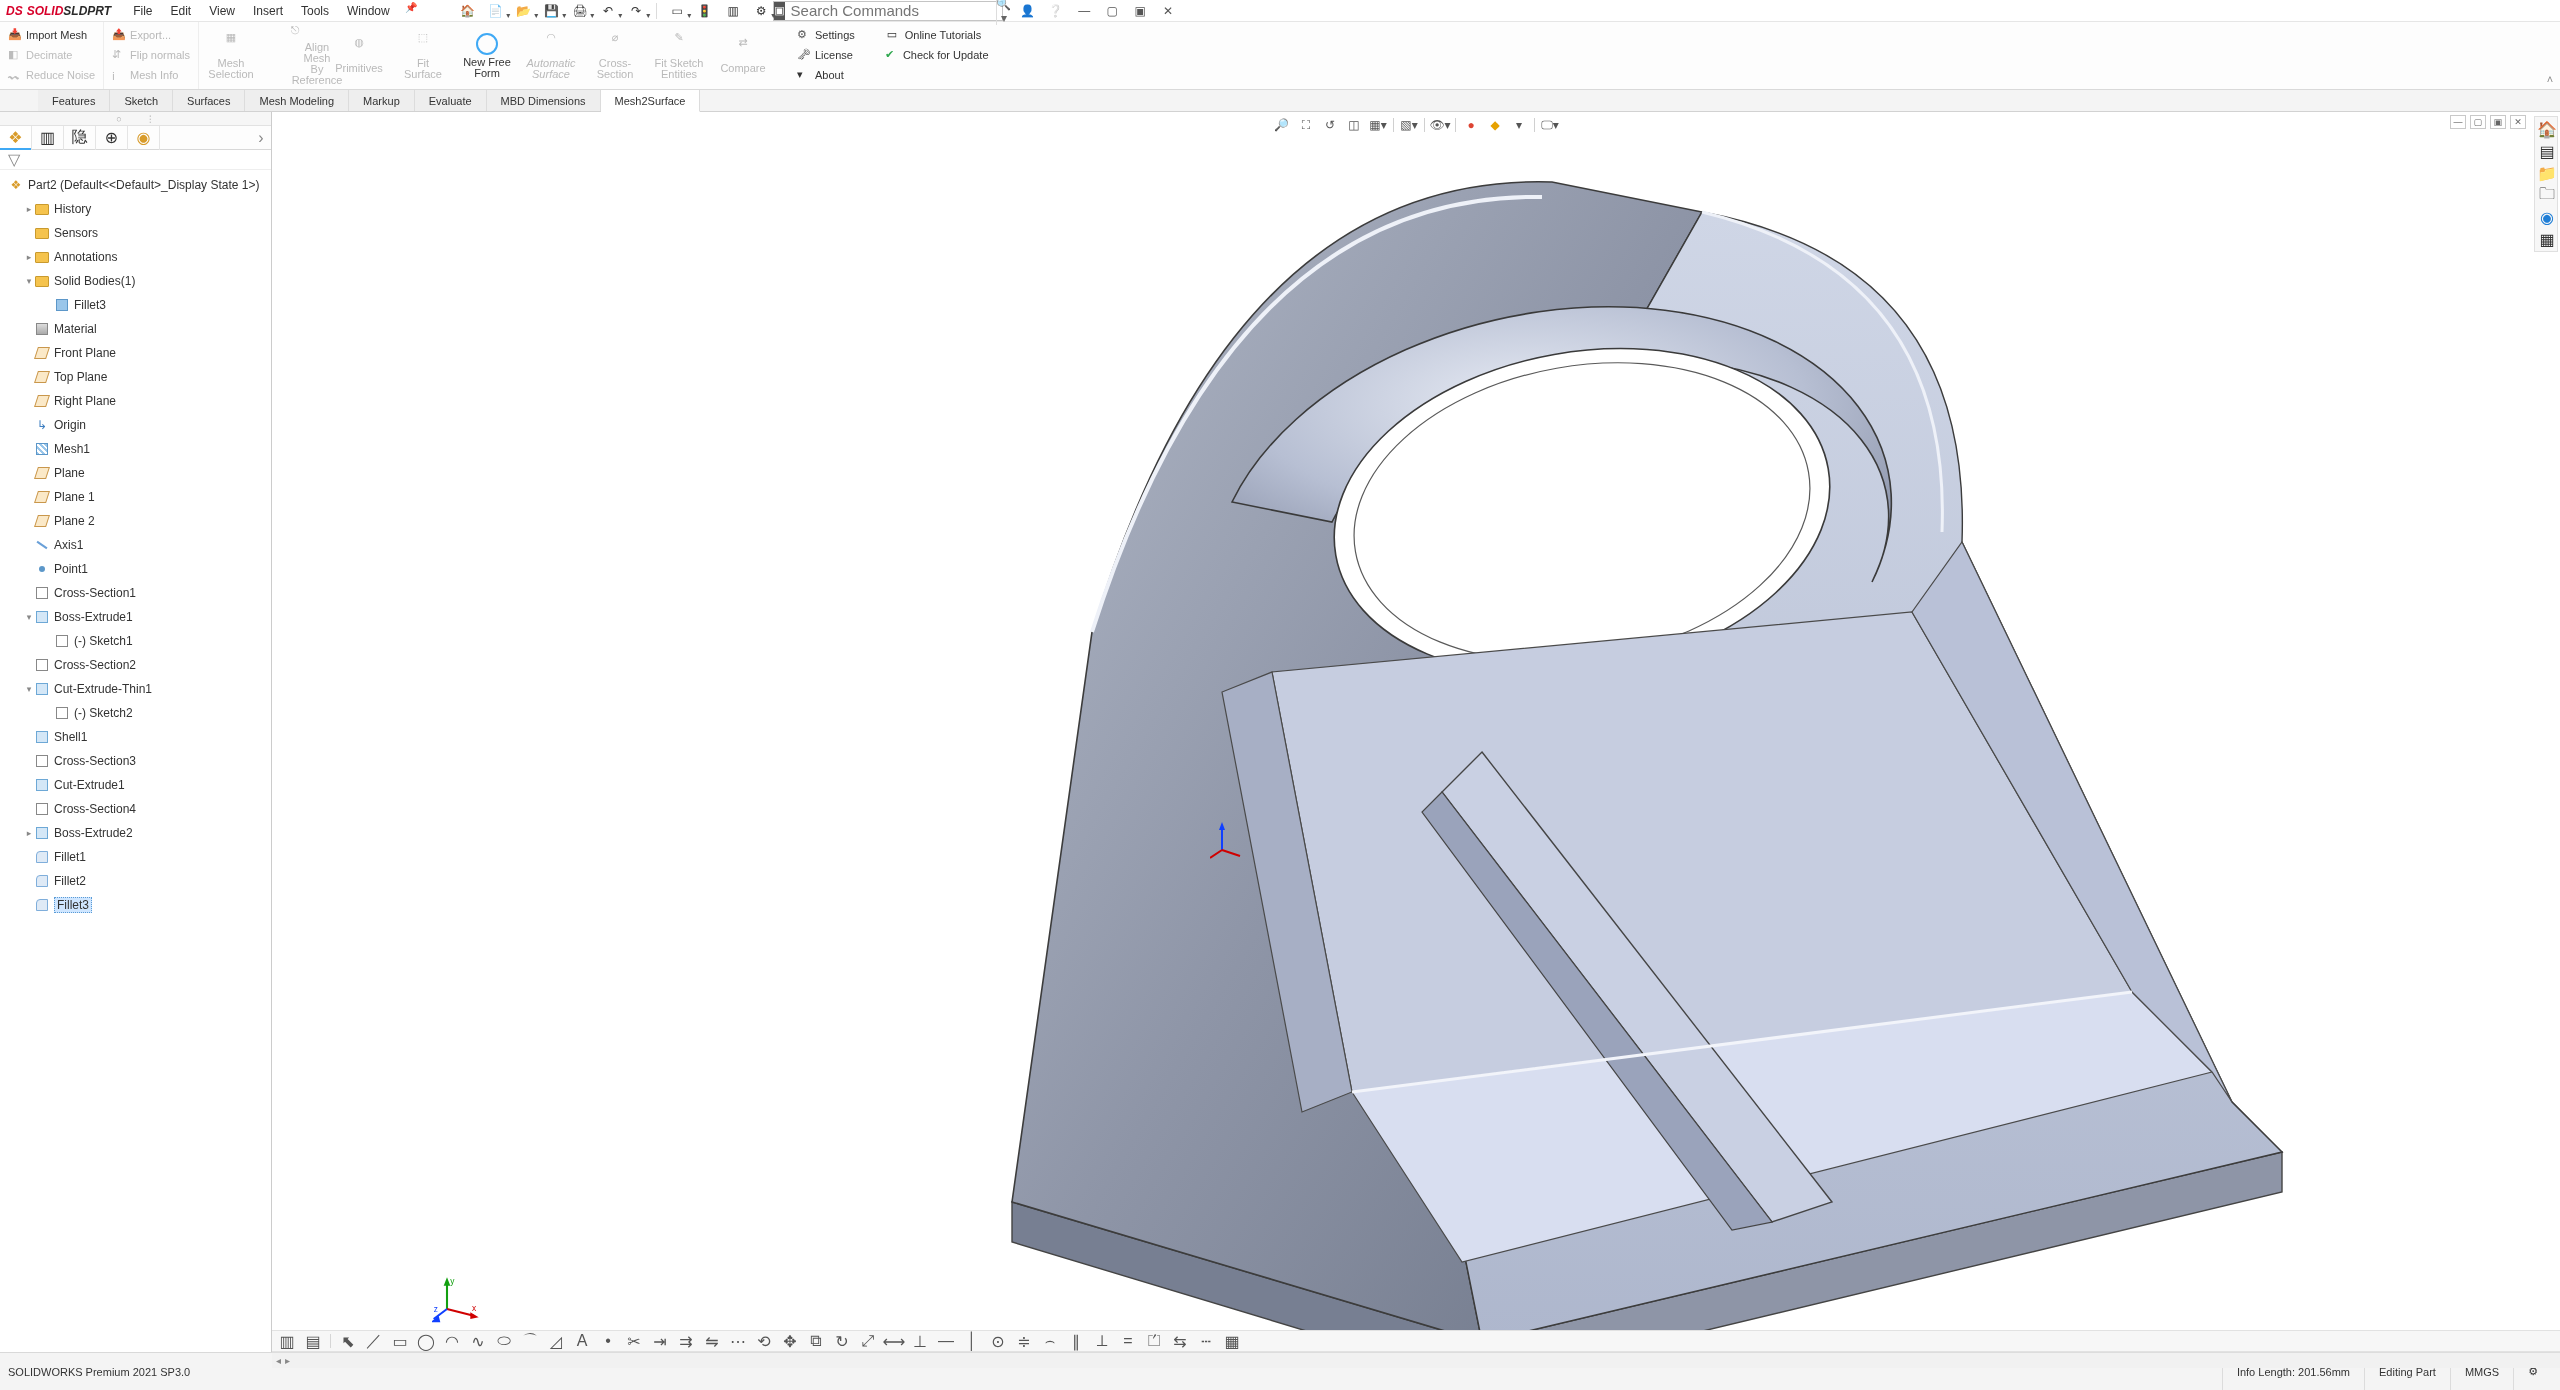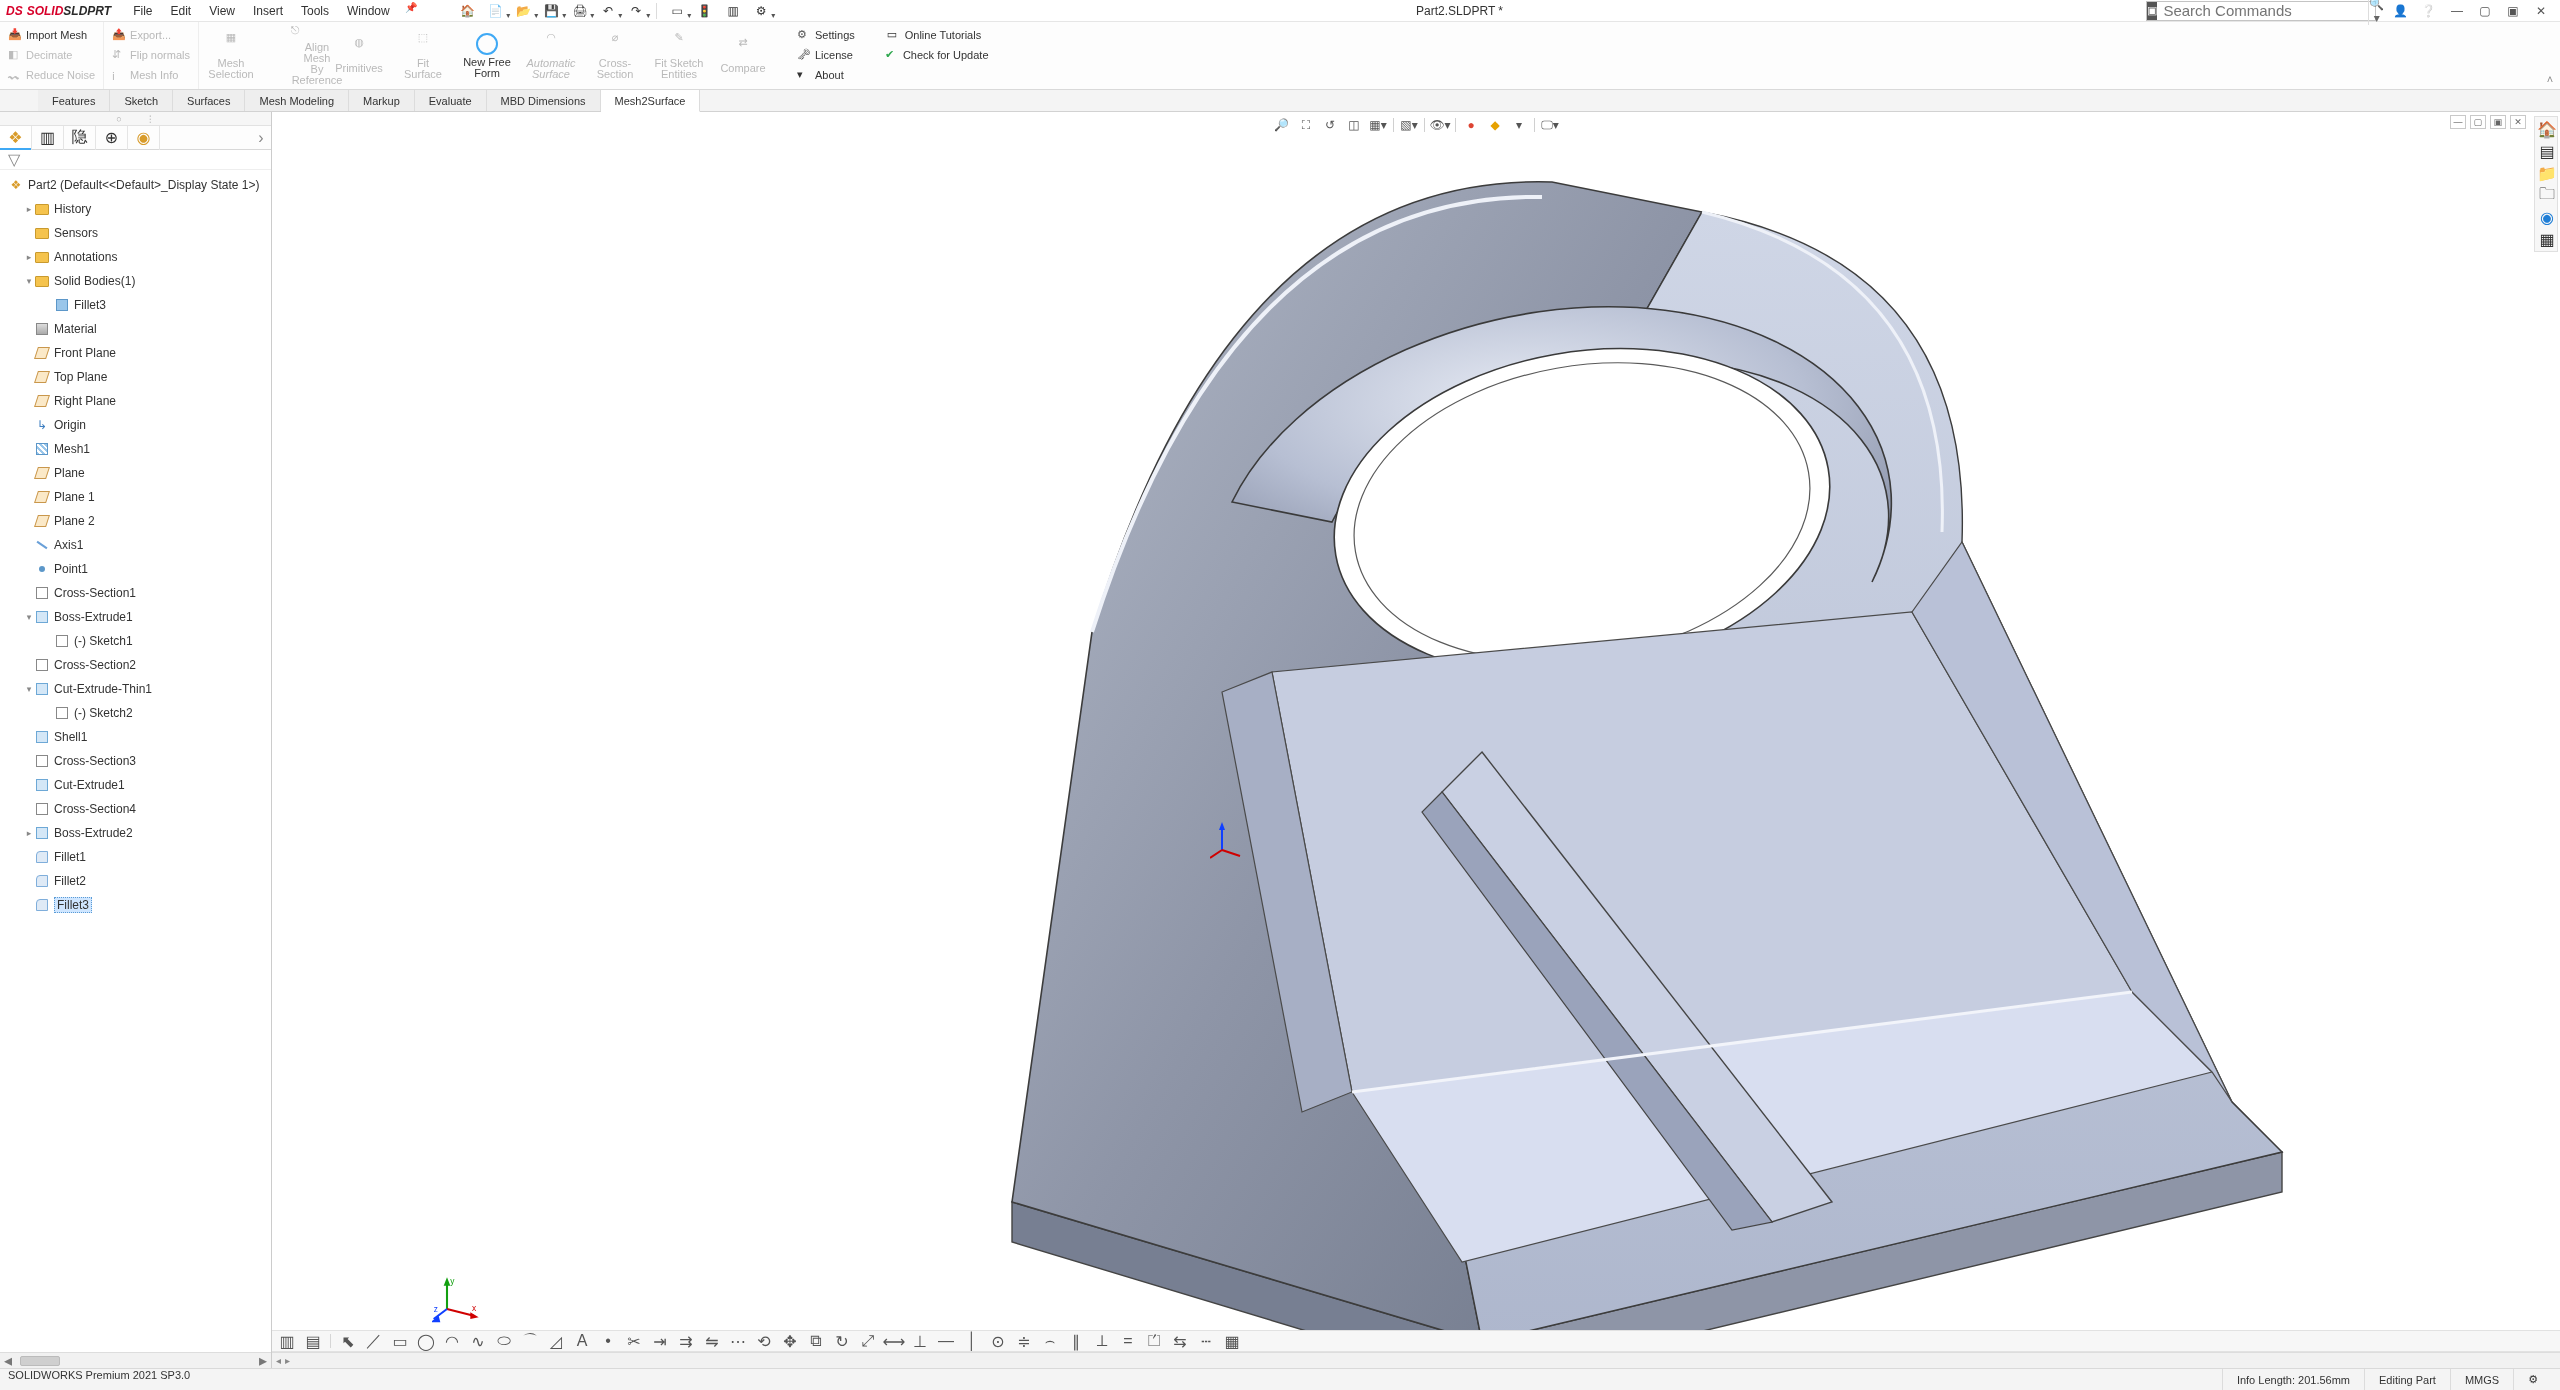--- a/index.html
+++ b/index.html
@@ -100,21 +100,21 @@
 
 .sketchbar { position: absolute; left: 0; right: 0; bottom: 16px; height: 22px; background: #f7f7f7; border-top: 1px solid #e2e2e2; border-bottom: 1px solid #e2e2e2; display: flex; align-items: center; gap: 8px; padding: 0 6px; z-index: 10; }
 .sketchbar .sb { width: 18px; height: 18px; display: flex; align-items: center; justify-content: center; color: #555; }
 .sketchbar .sep { width: 1px; height: 14px; background: #d6d6d6; }
 
 
 .viewtabs { position: absolute; left: 0; right: 0; bottom: 0; height: 16px; background: #f1f1f1; border-top: 1px solid #ddd; display: flex; align-items: center; padding-left: 4px; gap: 4px; font-size: 10px; z-index: 10; }
 .viewtabs .vt { color: #888; }
 
 
-.status { position: absolute; left: 0; right: 0; bottom: 0; height: 22px; background: #f4f4f4; border-top: 1px solid #d9d9d9; display: flex; font-size: 11px; padding: 0 8px; color: #333; }
+.status { position: absolute; left: 0; right: 0; bottom: 0; height: 38px; background: #f4f4f4; border-top: 1px solid #d9d9d9; display: flex; align-items: center; font-size: 11px; padding: 0 8px; color: #333; }
 .status .spacer { flex: 1; }
 .status .seg { padding: 0 14px; border-left: 1px solid #dcdcdc; height: 100%; display: flex; align-items: center; }
 
 
 .i-folder { width: 14px; height: 11px; background: #f5c34d; border: 1px solid #c99a2e; border-radius: 1px; display: inline-block; }
 .i-plane { width: 12px; height: 12px; border: 1px solid #c9974c; transform: skewX(-18deg); display: inline-block; background: #fbe9c8; }
 .i-cube { width: 12px; height: 12px; background: #9ac6ea; border: 1px solid #5c97c9; display: inline-block; }
 .i-axis { width: 12px; height: 2px; background: #6aa0d8; display: inline-block; transform: rotate(35deg); }
 .i-point { width: 6px; height: 6px; background: #5c97c9; border-radius: 50%; display: inline-block; }
 .i-sketch { width: 12px; height: 12px; border: 1px solid #888; display: inline-block; }
@@ -183,21 +183,20 @@
       </div>
     <div class="qat-btn">
         <span>▥</span>
       </div>
     <div class="qat-btn">
         <span>⚙</span>
         <span class="drop">▾</span>
       </div>
   </div>
 
-  <div class="title-center">Part2.SLDPRT *</div>
 
   <div class="search-wrap">
     <div class="search-box">
       <div class="search-icon-box">▣</div>
       <input class="search-input" placeholder="Search Commands" style="">
       <div class="search-mag">🔍▾</div>
     </div>
     <div class="win-controls">
       <div class="win-btn">
           <span>👤</span>

